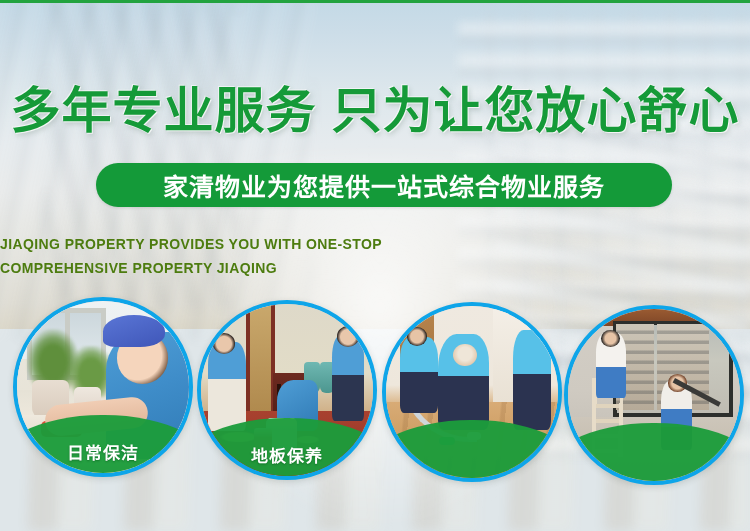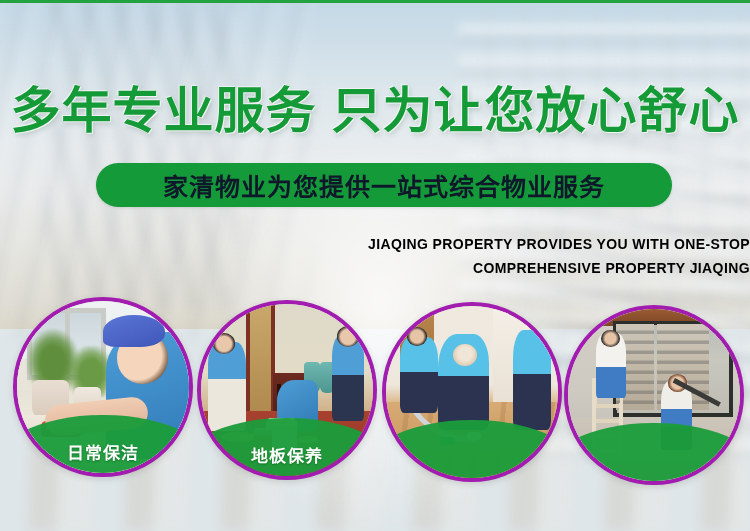--- a/index.html
+++ b/index.html
@@ -183,48 +183,48 @@
     width: 576px; height: 44px;
     background: #149a39;
     border-radius: 22px;
     display: flex;
     align-items: center;
     justify-content: center;
     z-index: 5;
     box-shadow: 0 1px 3px rgba(0,0,0,0.10);
   }
   .pill-text {
-    color: #0f172a;
+    color: #ffffff;
     font-size: 25px;
     font-weight: bold;
     letter-spacing: 1px;
     white-space: nowrap;
   }
 
   
   .subtitle {
     position: absolute;
     left: 0; top: 232px; width: 750px;
-    text-align: right;
-    color: #000000;
+    text-align: left;
+    color: #4d7c0f;
     font-size: 14px;
     line-height: 24px;
     letter-spacing: .4px;
     font-weight: 600;
     z-index: 5;
   }
   .subtitle div { white-space: nowrap; }
 
   
   .circles { position: absolute; inset: 0; z-index: 4; }
 
   .circle {
     position: absolute;
     border-radius: 50%;
-    border: 4px solid #a21caf;
+    border: 4px solid #0ea5e9;
     overflow: hidden;
     box-sizing: border-box;
     background: #cfd4d6;
     box-shadow: 0 2px 6px rgba(60,70,60,0.18);
   }
   .photo {
     position: absolute;
     inset: 0;
     overflow: hidden;
   }

